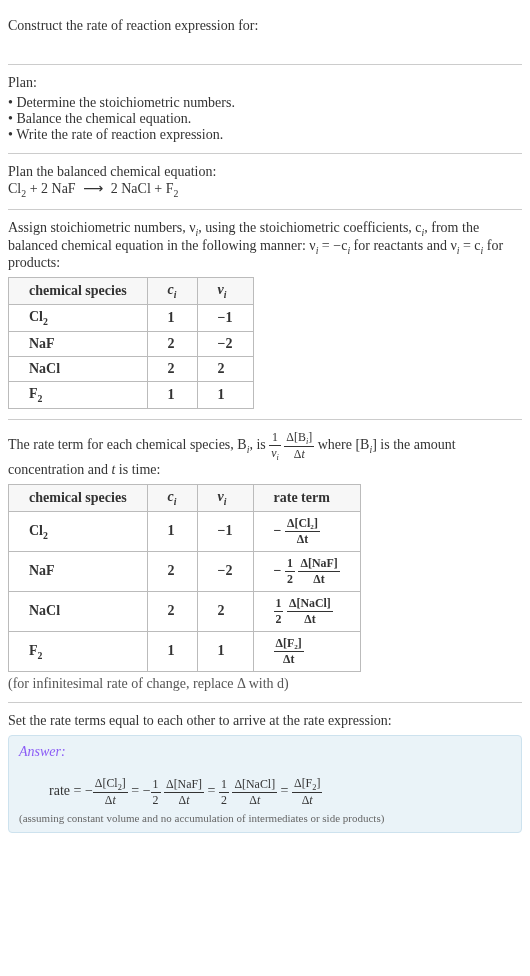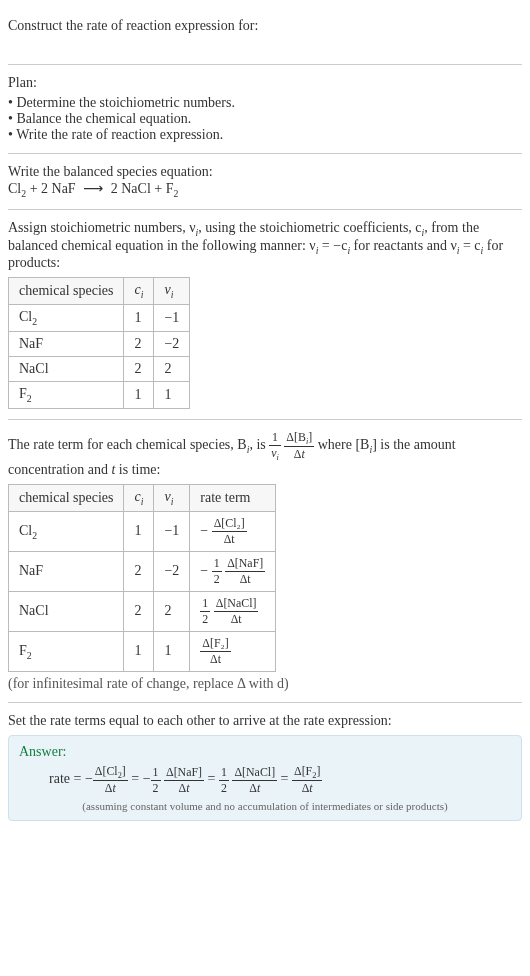--- a/index.html
+++ b/index.html
@@ -39,23 +39,23 @@
   }
   ul.plan li::before {
     content: "• ";
   }
   table.data {
     border-collapse: collapse;
     margin-top: 6px;
   }
   table.data th, table.data td {
     border: 1px solid #bbb;
-    padding: 4px 10px;
+    padding: 4px 20px;
     text-align: left;
-    font-weight: normal;
+    font-weight: bold;
   }
   table.data th {
     background: #f7f7f7;
   }
   .frac {
     display: inline-block;
     vertical-align: middle;
     text-align: center;
     font-size: 0.85em;
   }
@@ -74,31 +74,32 @@
     margin-top: 4px;
   }
   .answer-box {
     background: #eaf3f8;
     border: 1px solid #cde2ee;
     border-radius: 4px;
     padding: 8px 10px;
     margin-top: 6px;
   }
   .answer-label {
-    color: #15803d;
-    margin-bottom: 4px;
+    color: #8b5cf6;
+    margin-bottom: 16px;
+    font-style: italic;
   }
   .answer-body {
     padding-left: 30px;
     margin-top: 2px;
   }
   .answer-note {
     font-size: 11px;
     color: #666;
-    text-align: center;
+    text-align: left;
     margin-top: 4px;
   }
   .ital { font-style: italic; }
   .neg { white-space: nowrap; }
 </style>
 </head>
 <body>
 
 <div class="section">
   <div class="prompt">Construct the rate of reaction expression for:</div>
@@ -107,21 +108,21 @@
 <div class="section">
   <div>Plan:</div>
   <ul class="plan">
     <li>Determine the stoichiometric numbers.</li>
     <li>Balance the chemical equation.</li>
     <li>Write the rate of reaction expression.</li>
   </ul>
 </div>
 
 <div class="section">
-  <div>Write the balanced species equation:</div>
+  <div>Plan the balanced chemical equation:</div>
   <div class="equation">
     Cl<sub>2</sub> + 2 NaF <span class="arrow">⟶</span> 2 NaCl + F<sub>2</sub>
   </div>
 </div>
 
 <div class="section">
   <div>
     <span>Assign stoichiometric numbers, ν</span><sub class="ital">i</sub><span>, using the stoichiometric coefficients, c</span><sub class="ital">i</sub><span>, from the balanced chemical equation in the following manner: ν</span><sub class="ital">i</sub><span> = −c</span><sub class="ital">i</sub><span> for reactants and ν</span><sub class="ital">i</sub><span> = c</span><sub class="ital">i</sub><span> for products:</span>
   </div>
   <table class="data">

